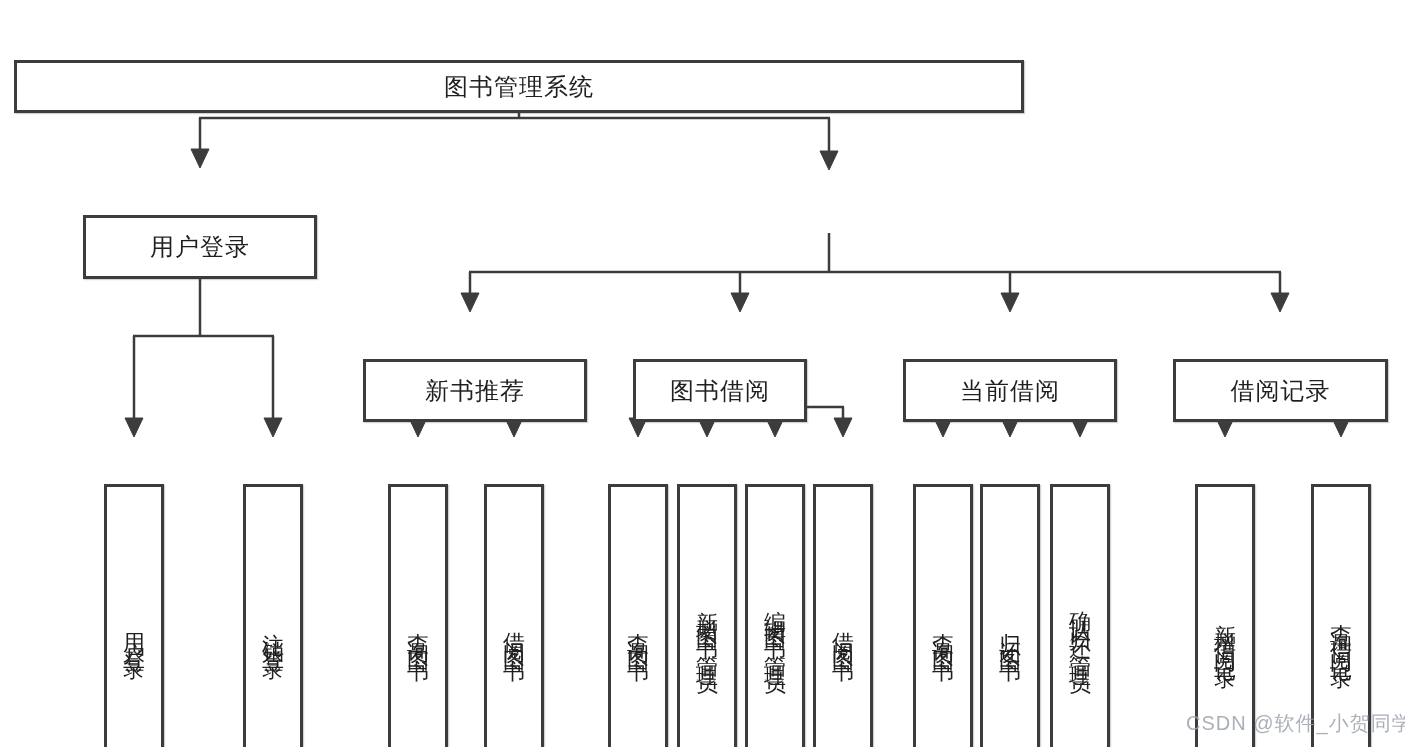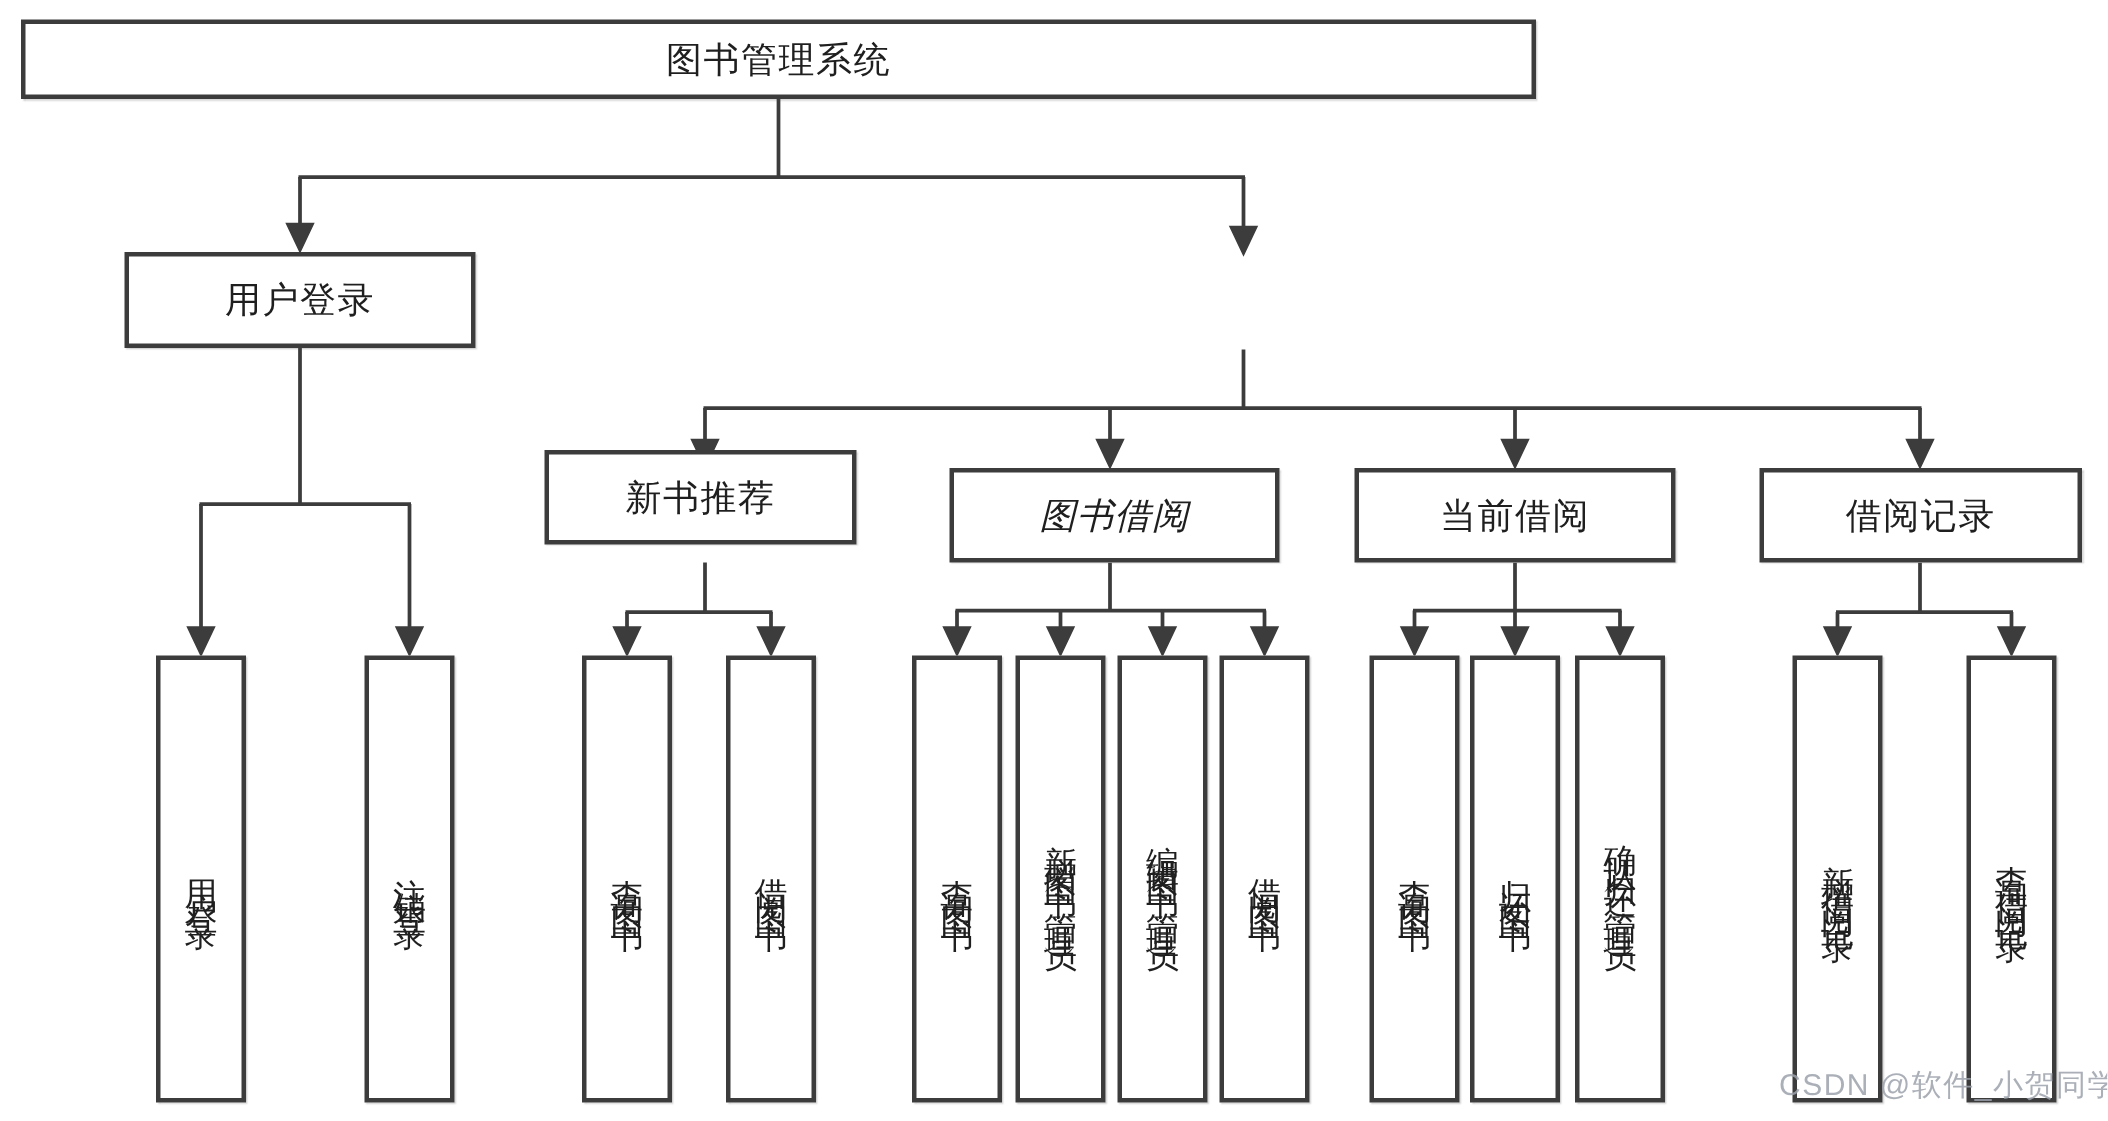--- a/index.html
+++ b/index.html
@@ -27,20 +27,21 @@
   }
   .box {
     position: absolute;
     box-sizing: border-box;
     border: 3px solid #3c3c3c;
     background: #ffffff;
     display: flex;
     align-items: center;
     justify-content: center;
     box-shadow: 1px 1px 1px rgba(80,80,80,0.25);
+    margin-top: 47px;
   }
   .hbox {
     font-size: 24px;
     letter-spacing: 1px;
     white-space: nowrap;
   }
   .vbox {
     writing-mode: vertical-rl;
     text-orientation: mixed;
     font-size: 22px;
@@ -123,22 +124,22 @@
     <line x1="1225" y1="408" x2="1225" y2="419"></line>
     <polygon points="1216,418 1234,418 1225,437"></polygon>
     <line x1="1341" y1="408" x2="1341" y2="419"></line>
     <polygon points="1332,418 1350,418 1341,437"></polygon>
   </svg>
 
   <div class="box hbox" style="left:14px; top:13px; width:1010px; height:53px;">图书管理系统</div>
 
   <div class="box hbox" style="left:83px; top:168px; width:234px; height:64px;">用户登录</div>
 
-  <div class="box hbox" style="left:363px; top:300px; width:208px; height:63px;">新书推荐</div>
-  <div class="box hbox" style="left:633px; top:312px; width:220px; height:63px;font-style:italic;">图书借阅</div>
+  <div class="box hbox" style="left:363px; top:312px; width:224px; height:63px;">新书推荐</div>
+  <div class="box hbox" style="left:633px; top:312px; width:174px; height:63px;">图书借阅</div>
   <div class="box hbox" style="left:903px; top:312px; width:214px; height:63px;text-align:center;">当前借阅</div>
   <div class="box hbox" style="left:1173px; top:312px; width:215px; height:63px;">借阅记录</div>
 
   <div class="box vbox" style="left:104px; top:437px; width:60px; height:298px;">用户登录</div>
   <div class="box vbox" style="left:243px; top:437px; width:60px; height:298px;">注销登录</div>
 
   <div class="box vbox" style="left:388px; top:437px; width:60px; height:298px;">查询图书</div>
   <div class="box vbox" style="left:484px; top:437px; width:60px; height:298px;">借阅图书</div>
 
   <div class="box vbox" style="left:608px; top:437px; width:60px; height:298px;">查询图书</div>

